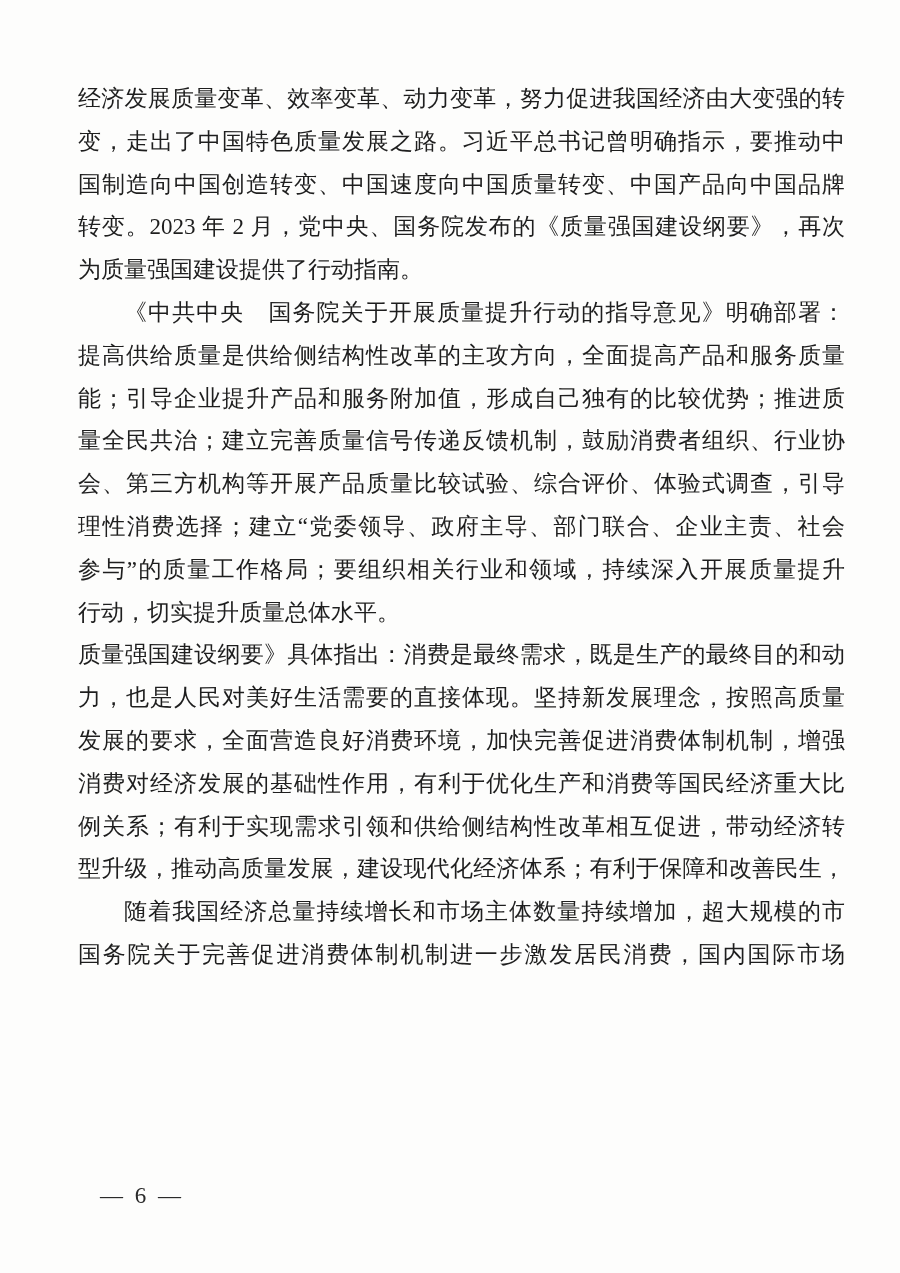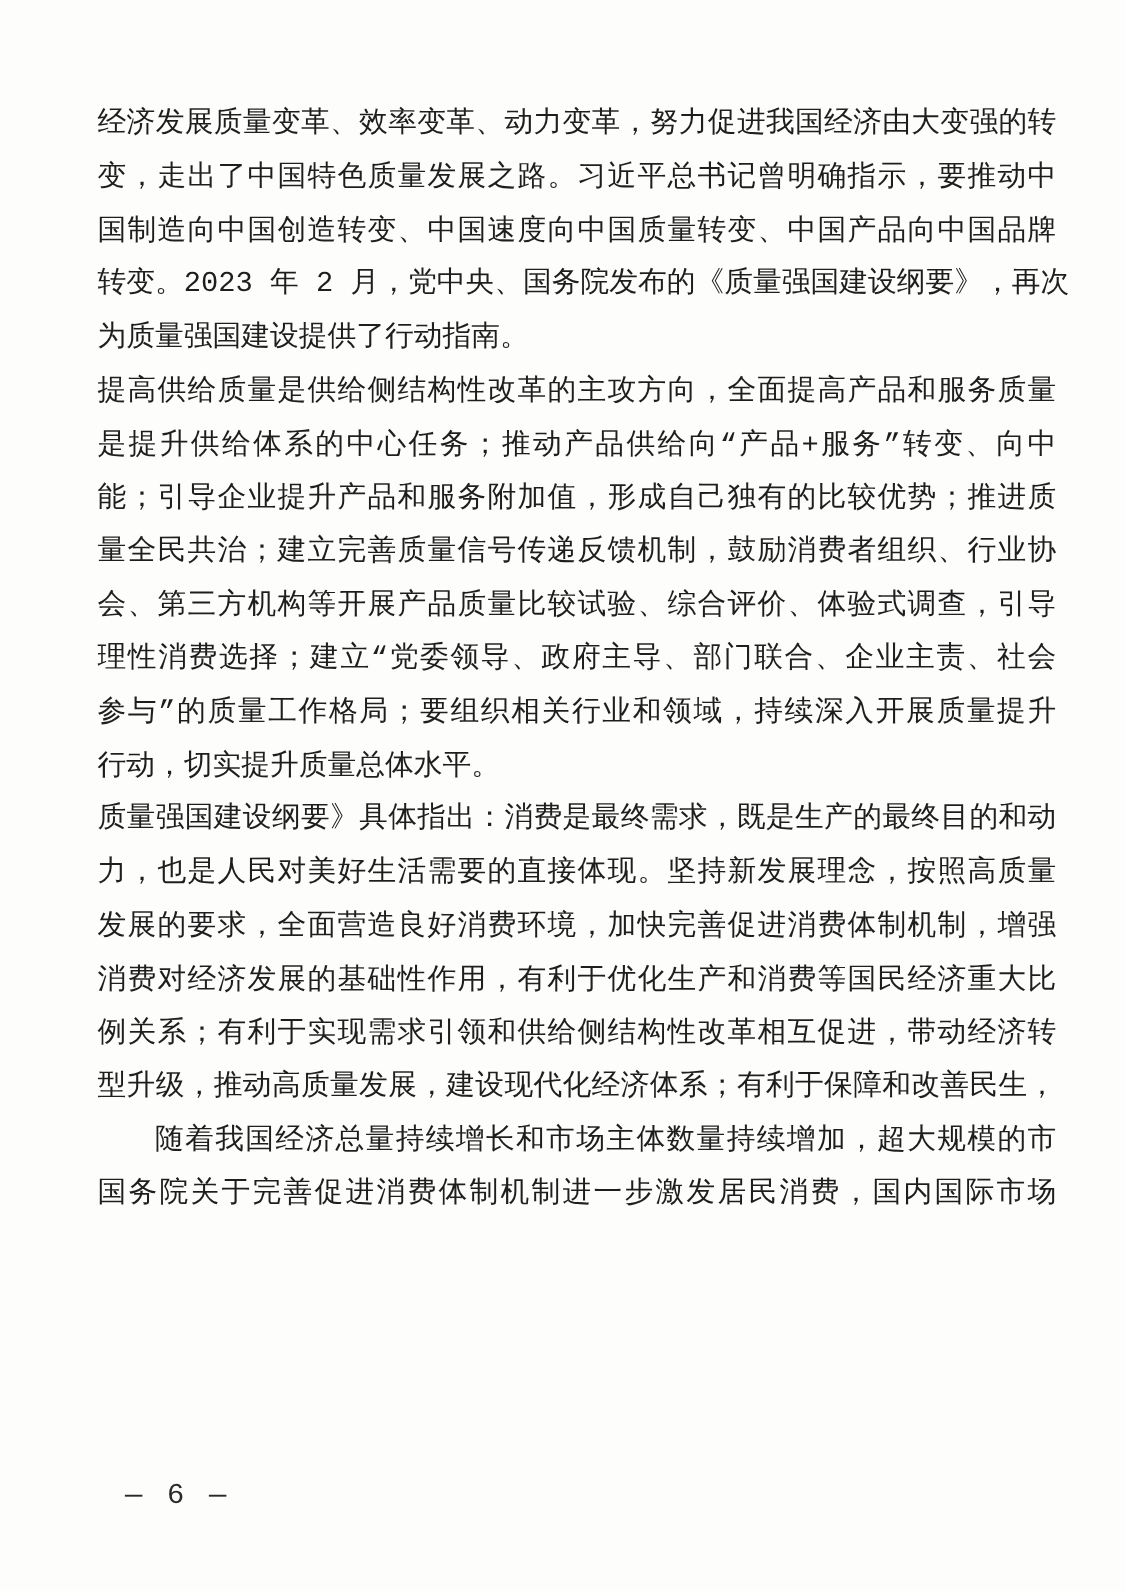--- a/index.html
+++ b/index.html
@@ -5,21 +5,21 @@
   html, body {
     margin: 0;
     padding: 0;
     background: #ffffff;
   }
   .page {
     position: relative;
     width: 900px;
     height: 1273px;
     background: #fdfdfc;
-    font-family: Liberation Mono, monospace;
+    font-family: Liberation Serif, serif;
     color: #1e1e1e;
     overflow: hidden;
   }
   .body-text {
     position: absolute;
     left: 78px;
     top: 78px;
     width: 767px;
   }
   .line {
@@ -54,22 +54,22 @@
 </head>
 <body>
 
 <div class="page">
   <div class="body-text">
     <div class="line">经济发展质量变革、效率变革、动力变革，努力促进我国经济由大变强的转</div>
     <div class="line">变，走出了中国特色质量发展之路。习近平总书记曾明确指示，要推动中</div>
     <div class="line">国制造向中国创造转变、中国速度向中国质量转变、中国产品向中国品牌</div>
     <div class="line">转变。2023 年 2 月，党中央、国务院发布的《质量强国建设纲要》，再次</div>
     <div class="line para-end">为质量强国建设提供了行动指南。</div>
+    <div class="line indent">《中共中央　国务院关于开展质量提升行动的指导意见》明确部署：</div>
     <div class="line">提高供给质量是供给侧结构性改革的主攻方向，全面提高产品和服务质量</div>
-    <div class="line">是提升供给体系的中心任务；推动产品供给向“产品+服务”转变、向中</div>
     <div class="line">能；引导企业提升产品和服务附加值，形成自己独有的比较优势；推进质</div>
     <div class="line">量全民共治；建立完善质量信号传递反馈机制，鼓励消费者组织、行业协</div>
     <div class="line">会、第三方机构等开展产品质量比较试验、综合评价、体验式调查，引导</div>
     <div class="line">理性消费选择；建立“党委领导、政府主导、部门联合、企业主责、社会</div>
     <div class="line">参与”的质量工作格局；要组织相关行业和领域，持续深入开展质量提升</div>
     <div class="line para-end">行动，切实提升质量总体水平。</div>
     <div class="line">质量强国建设纲要》具体指出：消费是最终需求，既是生产的最终目的和动</div>
     <div class="line">力，也是人民对美好生活需要的直接体现。坚持新发展理念，按照高质量</div>
     <div class="line">发展的要求，全面营造良好消费环境，加快完善促进消费体制机制，增强</div>
     <div class="line">消费对经济发展的基础性作用，有利于优化生产和消费等国民经济重大比</div>

